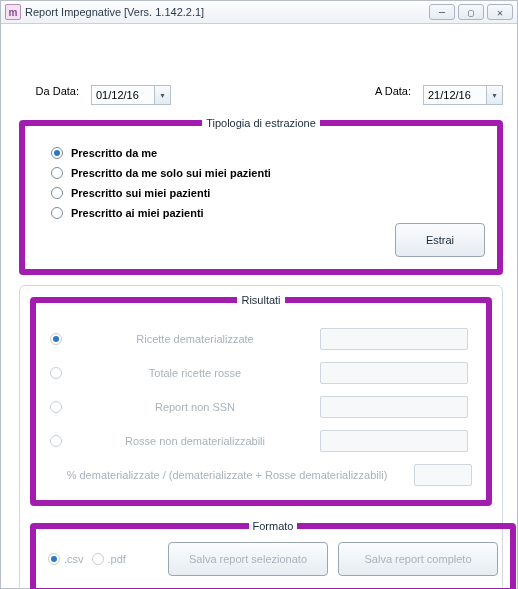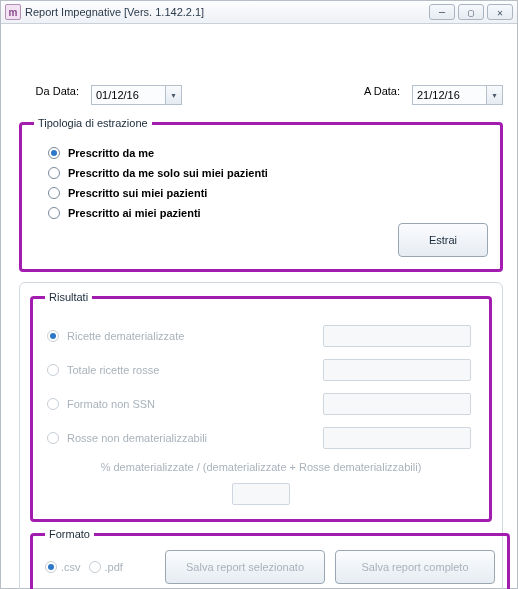--- a/index.html
+++ b/index.html
@@ -8,40 +8,40 @@
   .titlebar { height:23px; background:linear-gradient(#fdfdfe,#eef1f6); border-bottom:1px solid #c9d0d8; display:flex; align-items:center; padding:0 4px; }
   .titlebar-icon { width:16px; height:16px; background:#f3e2f3; border:1px solid #b38fb3; margin-right:4px; display:flex; align-items:center; justify-content:center; font-size:10px; font-weight:bold; color:#8a4a8a; border-radius:2px; }
   .titlebar-text { color:#2a3a4a; }
   .titlebar-spacer { flex:1; }
   .winbtn { width:26px; height:16px; border:1px solid #aab5c1; background:linear-gradient(#f5f8fc,#e6ecf2); margin-left:3px; border-radius:3px; display:flex; align-items:center; justify-content:center; color:#4a5a6a; cursor:pointer; font-family:monospace; font-size:10px; }
   .content { padding:14px 14px 10px 18px; }
   .date-row { display:flex; align-items:flex-start; gap:6px; margin-bottom:12px;margin-top:47px; }
   .date-label { min-width:60px; text-align:right; margin-right:6px; }
   .date-gap { flex:1; }
   .date-label2 { min-width:50px; text-align:right; margin-right:6px; }
-  .date-input { width:91px; height:20px; border:1px solid #b4c0cc; background:#fafcfe; display:flex; align-items:center; }
+  .date-input { width:80px; height:20px; border:1px solid #b4c0cc; background:#fafcfe; display:flex; align-items:center; }
   .date-input span { padding:0 4px; flex:1; }
   .date-drop { width:16px; height:18px; border-left:1px solid #b4c0cc; background:linear-gradient(#f8fafc,#e4ebf2); display:flex; align-items:center; justify-content:center; font-size:8px; color:#4a5a6a; padding:0; }
-  fieldset { border:3px solid #a21caf; border-radius:4px; padding:10px 12px 12px 12px; margin:0; }
+  fieldset { border:6px solid #a21caf; border-radius:4px; padding:10px 12px 12px 12px; margin:0;text-align:center; }
   legend { padding:0 4px; color:#1a2a3a; }
   .radio-row { display:flex; align-items:center; margin:8px 0 8px 14px;font-weight:bold; }
   .radio { width:12px; height:12px; border:1px solid #7a8a9a; border-radius:50%; margin-right:8px; background:#fff; display:flex; align-items:center; justify-content:center; position:relative;}
   .radio.checked::after { content:""; width:6px; height:6px; background:#2d78c9; border-radius:50%; }
   .estrai-row { display:flex; justify-content:flex-end; margin-top:-4px; }
   .btn { height:34px; min-width:90px; border:1px solid #9aa6b2; border-radius:4px; background:linear-gradient(#fbfcfe,#e6ecf2); display:flex; align-items:center; justify-content:center; color:#1a2a3a; cursor:pointer; }
   .btn.wide { min-width:160px; }
   .results-wrap { border:1px solid #d2d8df; border-radius:6px; margin-top:10px; padding:8px 10px 10px 10px; }
-  .results-wrap fieldset { margin-bottom:6px; }
+  .results-wrap fieldset { margin-bottom:14px; }
   .disabled { color:#a9b2bb; }
   .disabled .radio { border-color:#c7ced5; }
   .result-row { display:flex; align-items:center; margin:12px 6px 12px 2px; }
   .result-row .label { flex:1; }
   .ro-box { width:148px; height:22px; border:1px solid #cfd6dd; background:#f6f8fa; border-radius:2px; }
   .ro-box.sm { width:58px; }
-  .pct-row { display:flex; align-items:center; margin:6px 2px 2px 2px; gap:10px;flex-direction:column; }
+  .pct-row { display:flex; align-items:center; margin:6px 2px 2px 2px; gap:10px; }
   .pct-row .label { flex:1; }
   .formato-inner { display:flex; align-items:center; gap:10px; }
   .fmt-radios { display:flex; align-items:center; min-width:110px; }
   .fmt-radios .pair { display:flex; align-items:center; margin-right:8px; }
 </style>
 </head>
 <body>
 
 <div class="window">
   <div class="titlebar">
@@ -103,21 +103,21 @@
           <div class="label">Ricette dematerializzate</div>
           <div class="ro-box"></div>
         </div>
         <div class="result-row">
           <div class="radio" style="margin-right:8px;"></div>
           <div class="label">Totale ricette rosse</div>
           <div class="ro-box"></div>
         </div>
         <div class="result-row">
           <div class="radio" style="margin-right:8px;"></div>
-          <div class="label">Formato non SSN</div>
+          <div class="label">Report non SSN</div>
           <div class="ro-box"></div>
         </div>
         <div class="result-row">
           <div class="radio" style="margin-right:8px;"></div>
           <div class="label">Rosse non dematerializzabili</div>
           <div class="ro-box"></div>
         </div>
 
         <div class="pct-row">
           <div class="label">% dematerializzate / (dematerializzate + Rosse dematerializzabili)</div>

